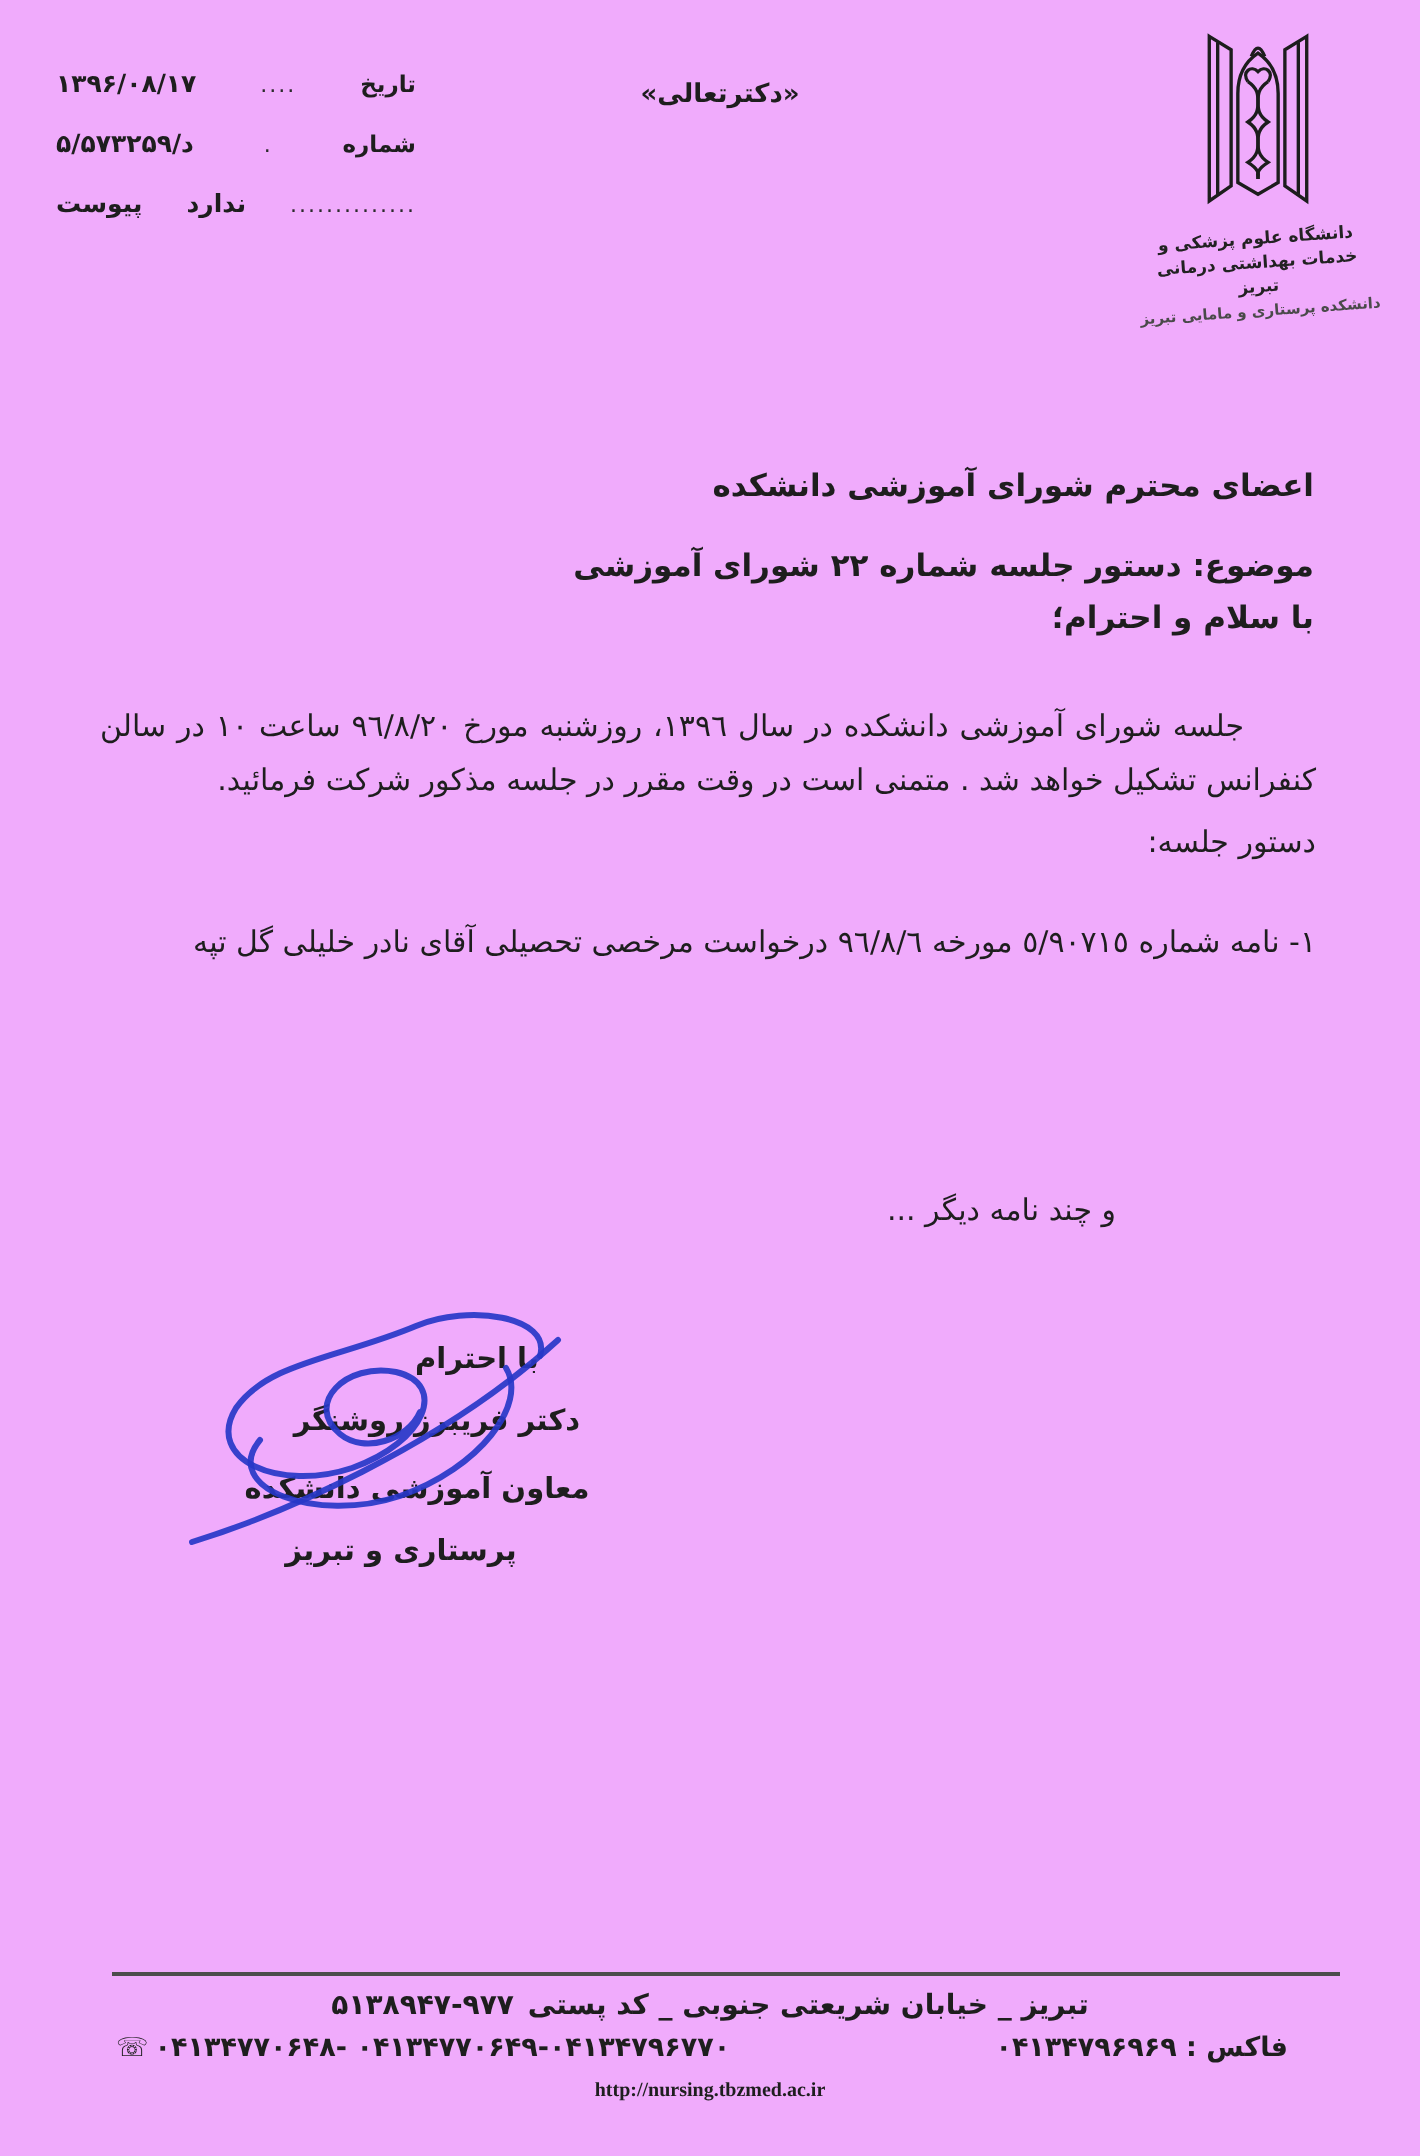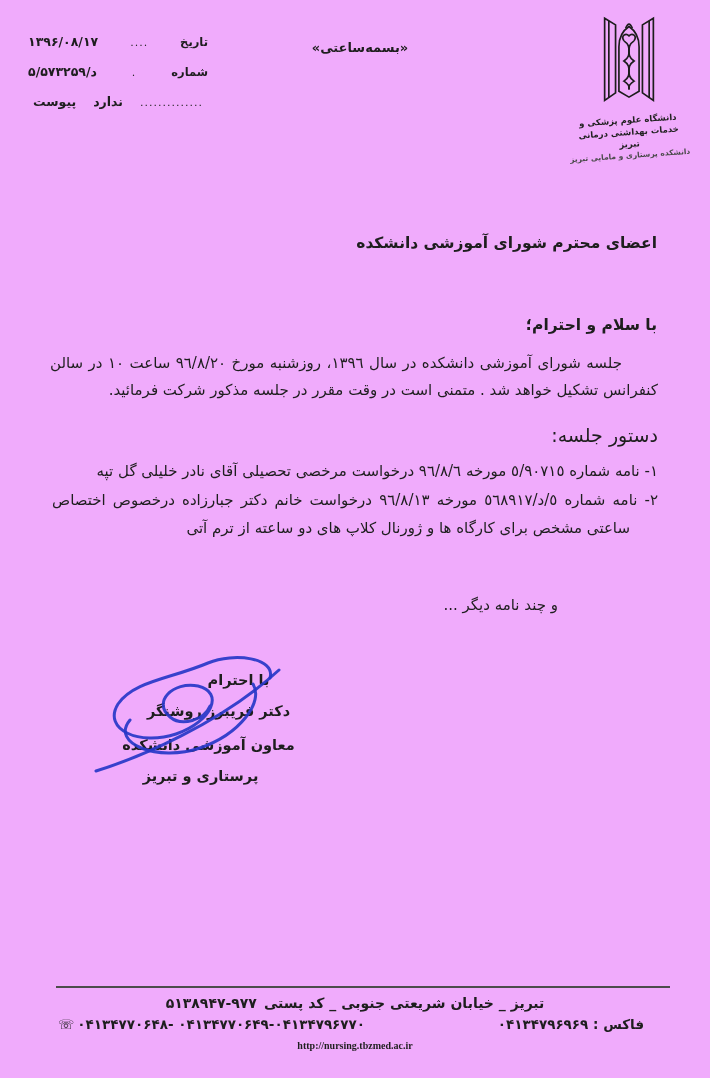--- a/index.html
+++ b/index.html
@@ -6,42 +6,42 @@
   #page{position:relative;width:710px;height:1078px;background:#f0abfc;overflow:hidden;
         font-family:"DejaVu Sans",sans-serif;color:#1e1e1e;margin:0 auto;}
 
   
   .meta{position:absolute;left:28px;top:34px;width:180px;}
   .meta-row{display:flex;direction:ltr;align-items:baseline;height:30px;font-size:12.5px;font-weight:bold;}
   .meta-row.between{justify-content:space-between;}
   .meta-label{font-size:11.5px;font-weight:600;text-align:right;}
   .meta-dots{font-weight:normal;letter-spacing:1px;font-size:11px;color:#2a2a2a;}
   .meta-value{direction:ltr;unicode-bidi:isolate;}
-  .meta-row.start{justify-content:center;gap:17px;}
+  .meta-row.start{justify-content:space-between;gap:17px;}
 
   
   .besmele{position:absolute;left:295px;top:40px;width:130px;text-align:center;
            direction:rtl;font-size:13px;font-weight:600;}
 
   
   .logo{position:absolute;right:20px;top:10px;width:122px;text-align:center;}
   .logo svg{display:block;margin:0 auto;width:84px;height:102px;}
   .logo-captions{transform:rotate(-4deg);direction:rtl;margin-top:2px;}
   .logo-cap{font-size:8.5px;font-weight:bold;line-height:12px;color:#222;}
   .logo-cap.small{font-size:7.5px;color:#4a4a4a;}
 
   
   .rtl{direction:rtl;}
   .h-bold{position:absolute;right:53px;font-size:15.5px;font-weight:bold;direction:rtl;}
   .recipient{top:234px;}
   .subject{top:274px;}
-  .salutation{top:316px;}
+  .salutation{top:300px;}
   .bodytext{position:absolute;right:52px;left:50px;top:350px;direction:rtl;
             text-align:justify;font-size:15px;line-height:27px;text-indent:36px;}
-  .agenda{position:absolute;right:52px;top:424px;font-size:19px;direction:rtl;text-align:center;}
+  .agenda{position:absolute;right:52px;top:412px;font-size:15px;direction:rtl;text-align:center;}
   .items{position:absolute;right:52px;left:52px;top:458px;direction:rtl;font-size:15px;}
   .item{text-align:justify;padding-right:28px;text-indent:-28px;}
   .item.i1{line-height:27px;margin-bottom:1px;}
   .item.i2{line-height:28px;}
   .ltr-num{direction:ltr;unicode-bidi:isolate;}
   .more{position:absolute;right:152px;top:596px;font-size:15px;direction:rtl;}
 
   
   .signature-block{position:absolute;left:88px;top:670px;width:225px;text-align:center;
                    direction:rtl;font-weight:bold;font-size:14.5px;line-height:20px;}
@@ -80,21 +80,21 @@
       <span class="meta-dots">.</span>
       <span class="meta-label">شماره</span>
     </div>
     <div class="meta-row start">
       <span class="rtl">پیوست</span>
       <span class="rtl">ندارد</span>
       <span class="meta-dots">..............</span>
     </div>
   </div>
 
-  <div class="besmele">«بسمه‌ساعتی»</div>
+  <div class="besmele">«دکتر‌تعالی»</div>
 
   <div class="logo">
     <svg viewBox="0 0 100 112">
       <path d="M21 5 L34 13 L34 94 L21 103 Z"></path>
       <path d="M26 8.5 L26 100"></path>
       <path d="M79 5 L66 13 L66 94 L79 103 Z"></path>
       <path d="M74 8.5 L74 100"></path>
       <path d="M50 15 C41 21 38 29 38 39 L38 92 L50 99 L62 92 L62 39 C62 29 59 21 50 15 Z"></path>
       <path d="M46 17 Q50 7 54 17"></path>
       <path d="M44 32 C40 26 46 22 50 26 C54 22 60 26 56 32"></path>
@@ -102,28 +102,28 @@
       <path d="M56 32 C44 40 56 48 44 56 C56 64 44 72 56 80 C48 85 50 88 50 90"></path>
     </svg>
     <div class="logo-captions">
       <div class="logo-cap">دانشگاه علوم پزشکی و</div>
       <div class="logo-cap">خدمات بهداشتی درمانی تبریز</div>
       <div class="logo-cap small">دانشکده پرستاری و مامایی تبریز</div>
     </div>
   </div>
 
   <div class="h-bold recipient">اعضای محترم شورای آموزشی دانشکده</div>
+  <div class="h-bold subject">موضوع: دستور جلسه شماره ٢٢  شورای آموزشی</div>
   <div class="h-bold salutation">با سلام و احترام؛</div>
 
   <div class="bodytext">جلسه شورای آموزشی دانشکده در سال ١٣٩٦، روزشنبه مورخ ٩٦/٨/٢٠ ساعت ١٠ در سالن کنفرانس تشکیل خواهد شد . متمنی است در وقت مقرر در جلسه مذکور شرکت فرمائید.</div>
 
   <div class="agenda">دستور جلسه:</div>
   <div class="items">
     <div class="item i1"><span>١- نامه شماره ٥/٩٠٧١٥ مورخه ٩٦/٨/٦ درخواست مرخصی تحصیلی آقای نادر خلیلی گل تپه</span></div>
-    <div class="item i2"><span>٢- نامه شماره </span><span class="ltr-num">٥/د/٥٦٨٩١٧</span><span> مورخه ٩٦/٨/١٣ درخواست خانم دکتر جبارزاده درخصوص اختصاص ساعتی مشخص برای کارگاه ها و ژورنال کلاپ های دو ساعته از ترم آتی</span></div>
   </div>
   <div class="more">و چند نامه دیگر ...</div>
 
   <div class="signature-block">
     <div class="sig-line sig-l1">با احترام</div>
     <div class="sig-line sig-l2">دکتر فریبرز روشنگر</div>
     <div class="sig-line sig-l3">معاون آموزشی دانشکده</div>
     <div class="sig-line">پرستاری و تبریز</div>
   </div>
   <svg class="signature-svg" viewBox="0 0 225 135">

